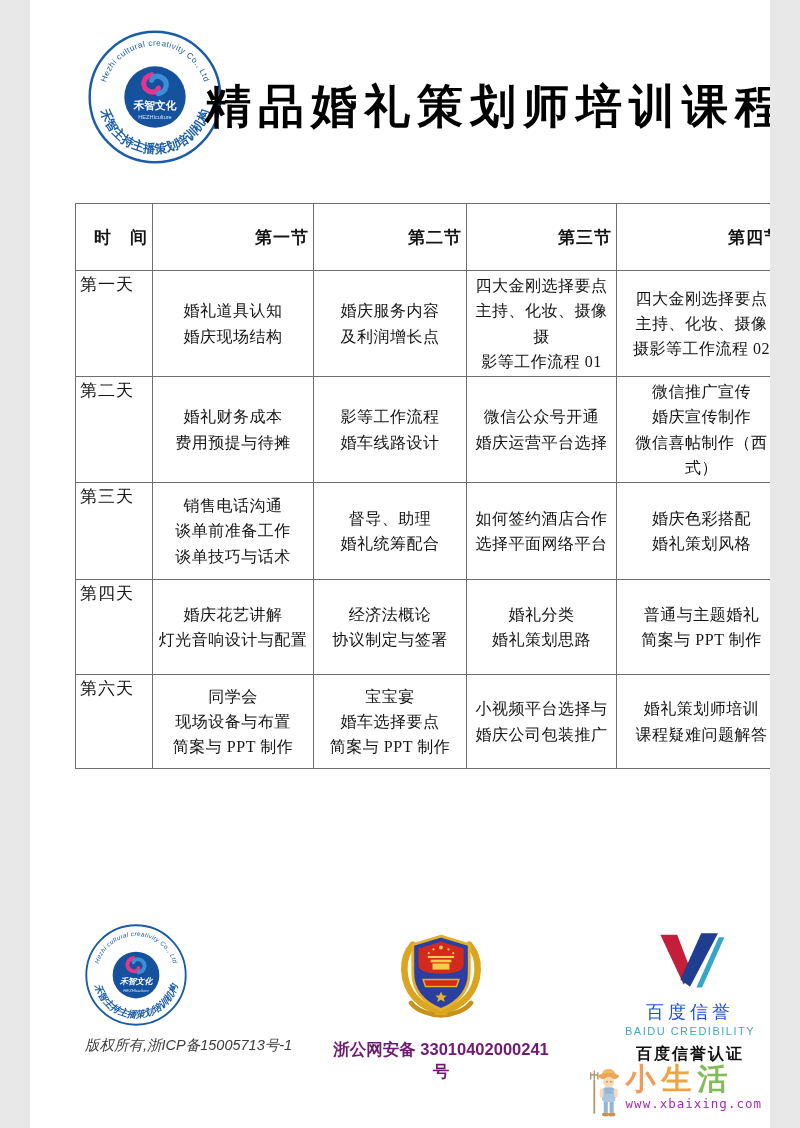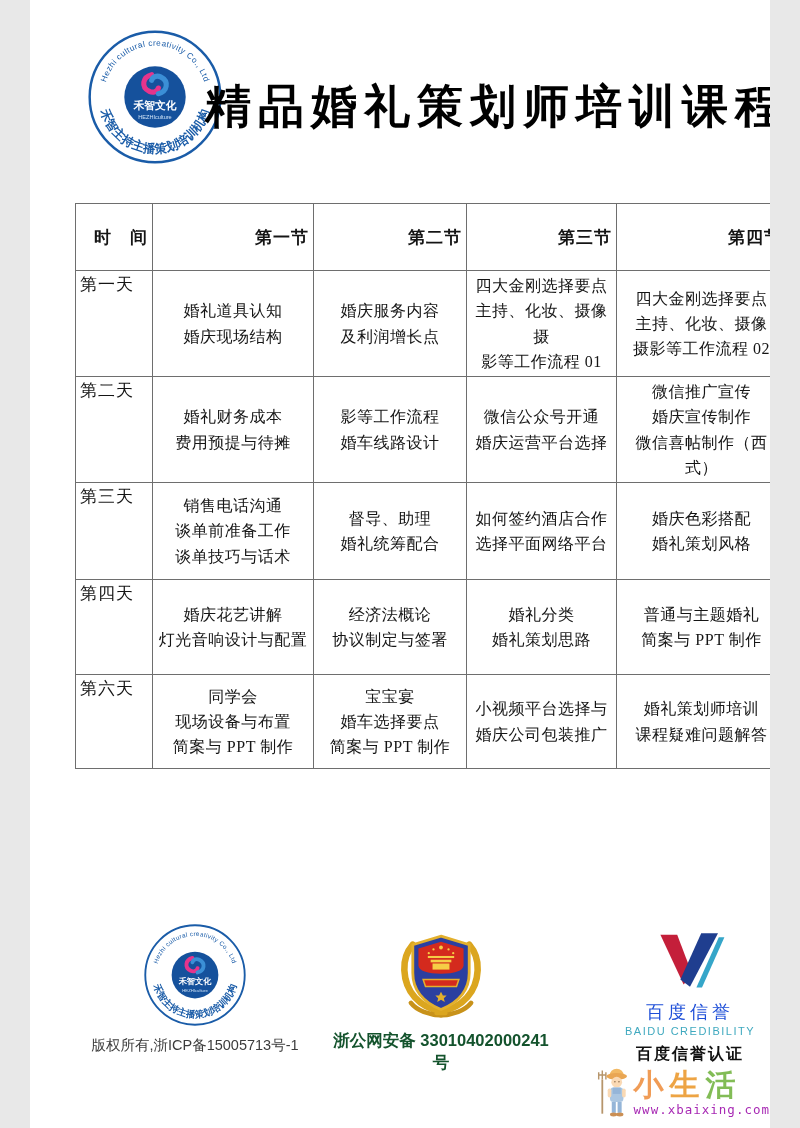--- a/index.html
+++ b/index.html
@@ -18,36 +18,36 @@
         font-family:"Liberation Serif","DejaVu Serif",serif;color:#151515;}
   table.course td,table.course th{border:1px solid #6e6e6e;padding:2px 4px;}
   th.head{height:62px;font-size:17px;font-weight:bold;text-align:right;vertical-align:middle;
         letter-spacing:1px;}
   td.day{vertical-align:top;padding-top:24px;font-size:17px;letter-spacing:1px;}
   td.course-cell{text-align:center;vertical-align:middle;font-size:16px;line-height:1.58;
         white-space:pre-line;letter-spacing:0.5px;}
   tr.r1{height:99px}tr.r2{height:96px}tr.r3{height:97px}tr.r4{height:95px}tr.r5{height:91px}tr.r6{height:94px}
 
   
-  .footer-left{position:absolute;left:55px;top:924px;width:220px;text-align:center;}
+  .footer-left{position:absolute;left:55px;top:924px;width:220px;font-style:italic;}
   .footer-left svg{width:102px;height:102px;}
   .copyright-text{margin-top:6px;font-size:14.5px;color:#3c3c3c;letter-spacing:0px;}
 
   .footer-center{position:absolute;left:298px;top:924px;width:226px;text-align:center;}
   .footer-center svg{width:94px;height:94px;}
-  .police-filing-text{margin-top:8px;font-size:16.5px;font-weight:bold;color:#14532d;}
+  .police-filing-text{margin-top:17px;font-size:16.5px;font-weight:bold;color:#701a75;}
 
   .footer-right{position:absolute;left:575px;top:930px;width:170px;text-align:center;}
   .footer-right svg{width:72px;height:64px;}
   .baidu-cn{font-size:18px;color:#1d4ed8;letter-spacing:4px;margin-top:2px;}
   .baidu-en{font-size:11px;color:#3fa9bf;letter-spacing:1.5px;margin-top:1px;}
   .baidu-cert{font-size:16px;color:#101010;font-weight:bold;margin-top:7px;letter-spacing:2px;}
 
   
-  .watermark{position:absolute;right:0;bottom:6px;display:flex;align-items:center;opacity:.95;}
+  .watermark{position:absolute;right:8px;bottom:6px;display:flex;align-items:flex-start;opacity:.95;}
   .watermark svg{width:36px;height:58px;margin-right:2px;}
   .wm-textcol{display:flex;flex-direction:column;align-items:flex-start;}
   .wm-chars{font-weight:bold;font-size:30px;line-height:1;letter-spacing:6px;
         font-family:"DejaVu Sans",sans-serif;}
   .wm-c0{color:#f0974e}.wm-c1{color:#eda03b}.wm-c2{color:#7cb94e}
   .watermark-url{font-size:12.5px;color:#a21caf;letter-spacing:1px;margin-top:2px;
         font-family:"DejaVu Sans Mono","Liberation Mono",monospace;}
 </style>
 </head>
 <body>

